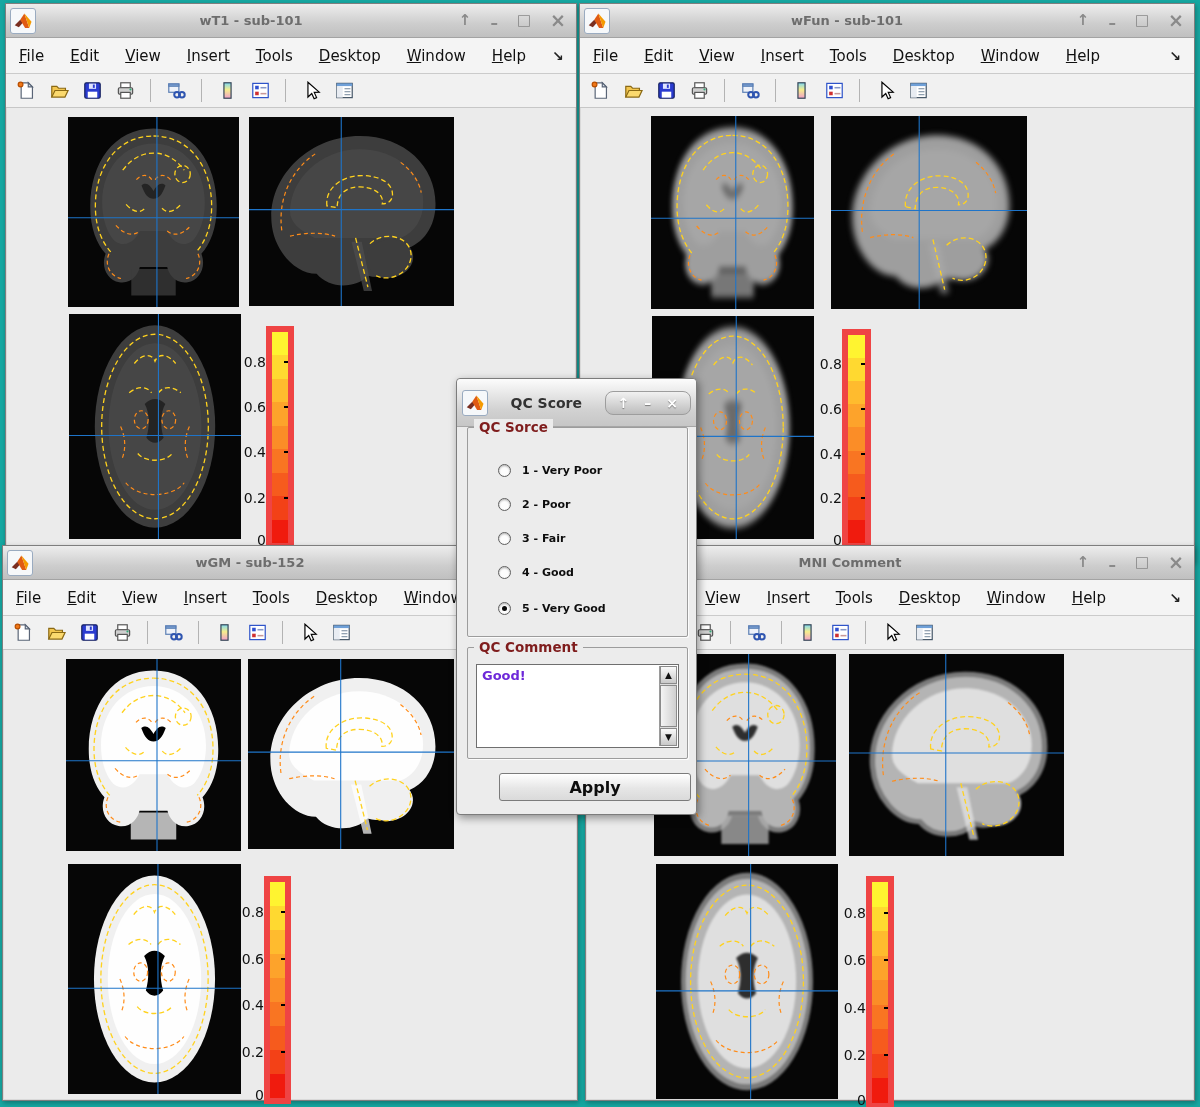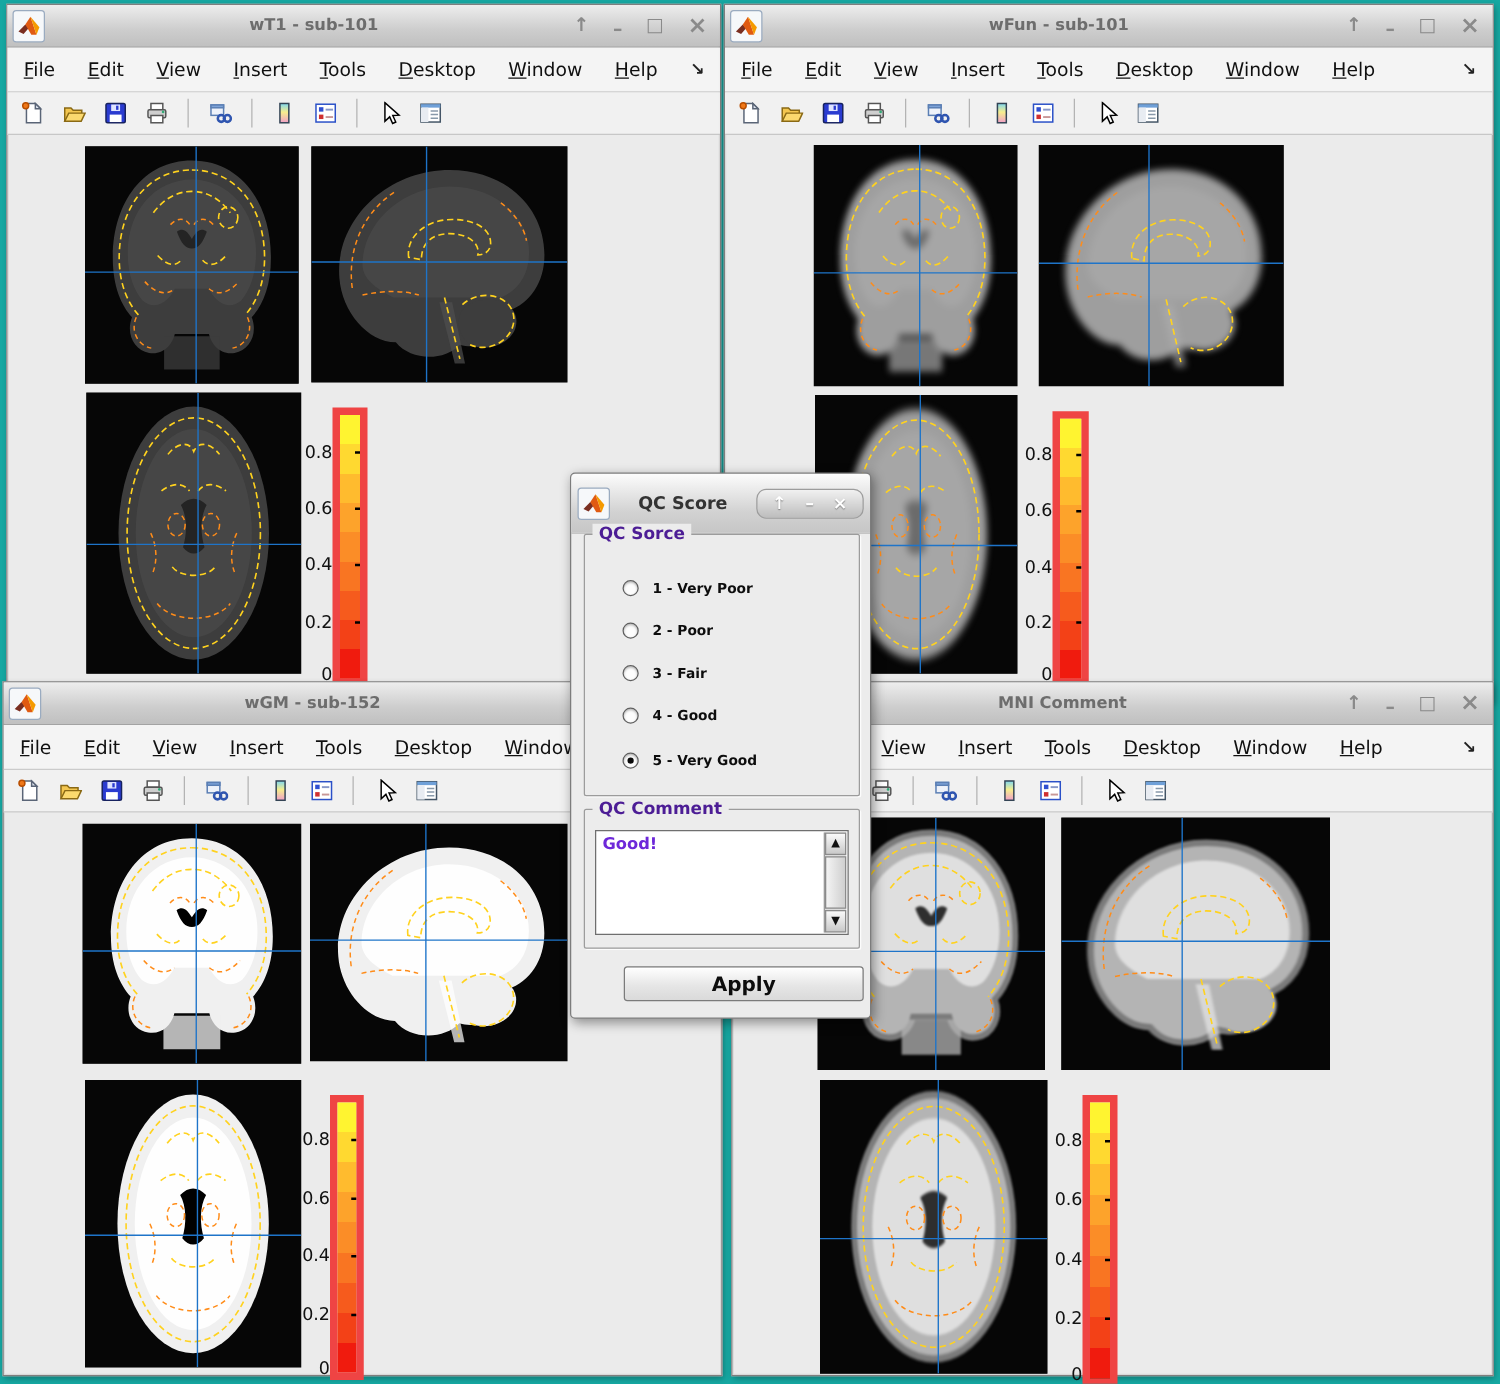--- a/index.html
+++ b/index.html
@@ -71,21 +71,21 @@
     padding:0 5px; background:linear-gradient(#fcfcfc,#d2d2d2 65%,#c6c6c6);
     border-bottom:1px solid #a6a6a6; border-radius:4px 4px 0 0; }
   .dlg-title { flex:1; text-align:center; font-size:14px; font-weight:bold; color:#333; }
   .dlg-controls { display:flex; gap:15px; align-items:center;
     background:linear-gradient(#f1f1f1,#bdbdbd); border:1px solid #9d9d9d;
     border-radius:8px; padding:4px 12px; }
   .dc { color:#fff; text-shadow:0 1px 1px #7a7a7a; font-weight:bold; font-size:14px; line-height:1; cursor:default; }
   .group { position:absolute; border:1px solid #9c9c9c; border-radius:2px;
     box-shadow:1px 1px 0 rgba(255,255,255,.85); }
   .group-label { position:absolute; top:-9px; left:6px; background:#ececec; padding:0 5px;
-    font-size:13.5px; font-weight:bold; color:#4c1d95; white-space:nowrap; }
+    font-size:13.5px; font-weight:bold; color:#7f1d1d; white-space:nowrap; }
   .opt { position:absolute; left:30px; display:flex; align-items:center; gap:11px; height:16px; cursor:default; }
   .rb { width:13px; height:13px; border-radius:50%; background:#fdfdfd; border:1px solid #5f5f5f;
     box-shadow:inset 0 1px 2px rgba(0,0,0,.3); position:relative; flex:0 0 auto; }
   .opt.sel .rb::after { content:""; position:absolute; inset:3px; border-radius:50%; background:#0a0a0a; }
   .opt-label { font-size:11px; font-weight:bold; color:#0d0d0d; white-space:nowrap; }
   .comment-box { position:absolute; left:8px; right:8px; top:16px; bottom:10px;
     background:#fff; border:1px solid #6f6f6f; }
   .comment-text { position:absolute; left:5px; top:3px; font-size:13px; font-weight:bold; color:#6d28d9; }
   .sb { position:absolute; top:1px; bottom:1px; right:1px; width:18px; background:#dcdcdc;
     border-left:1px solid #9a9a9a; }

